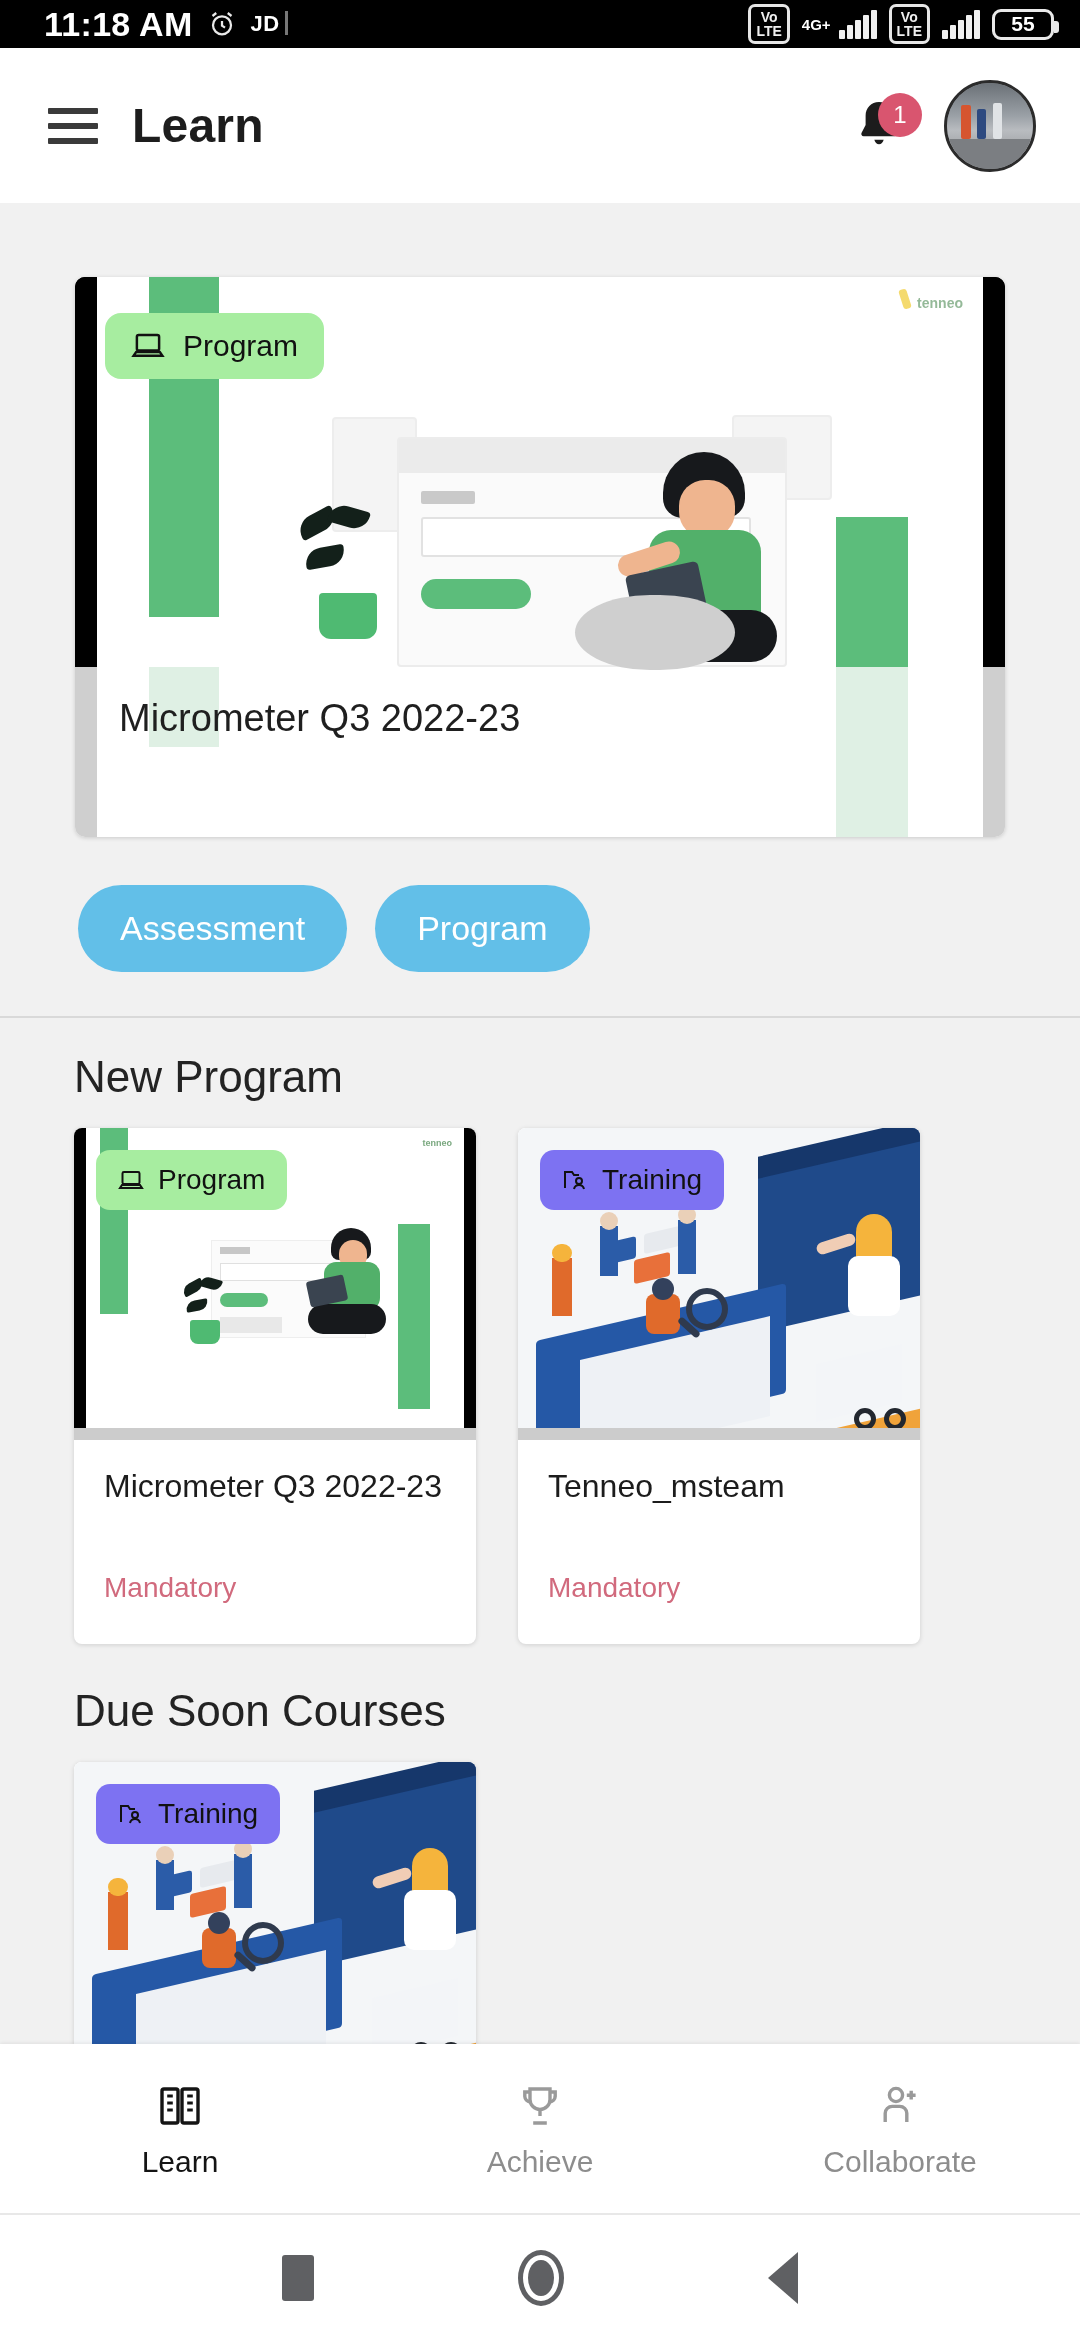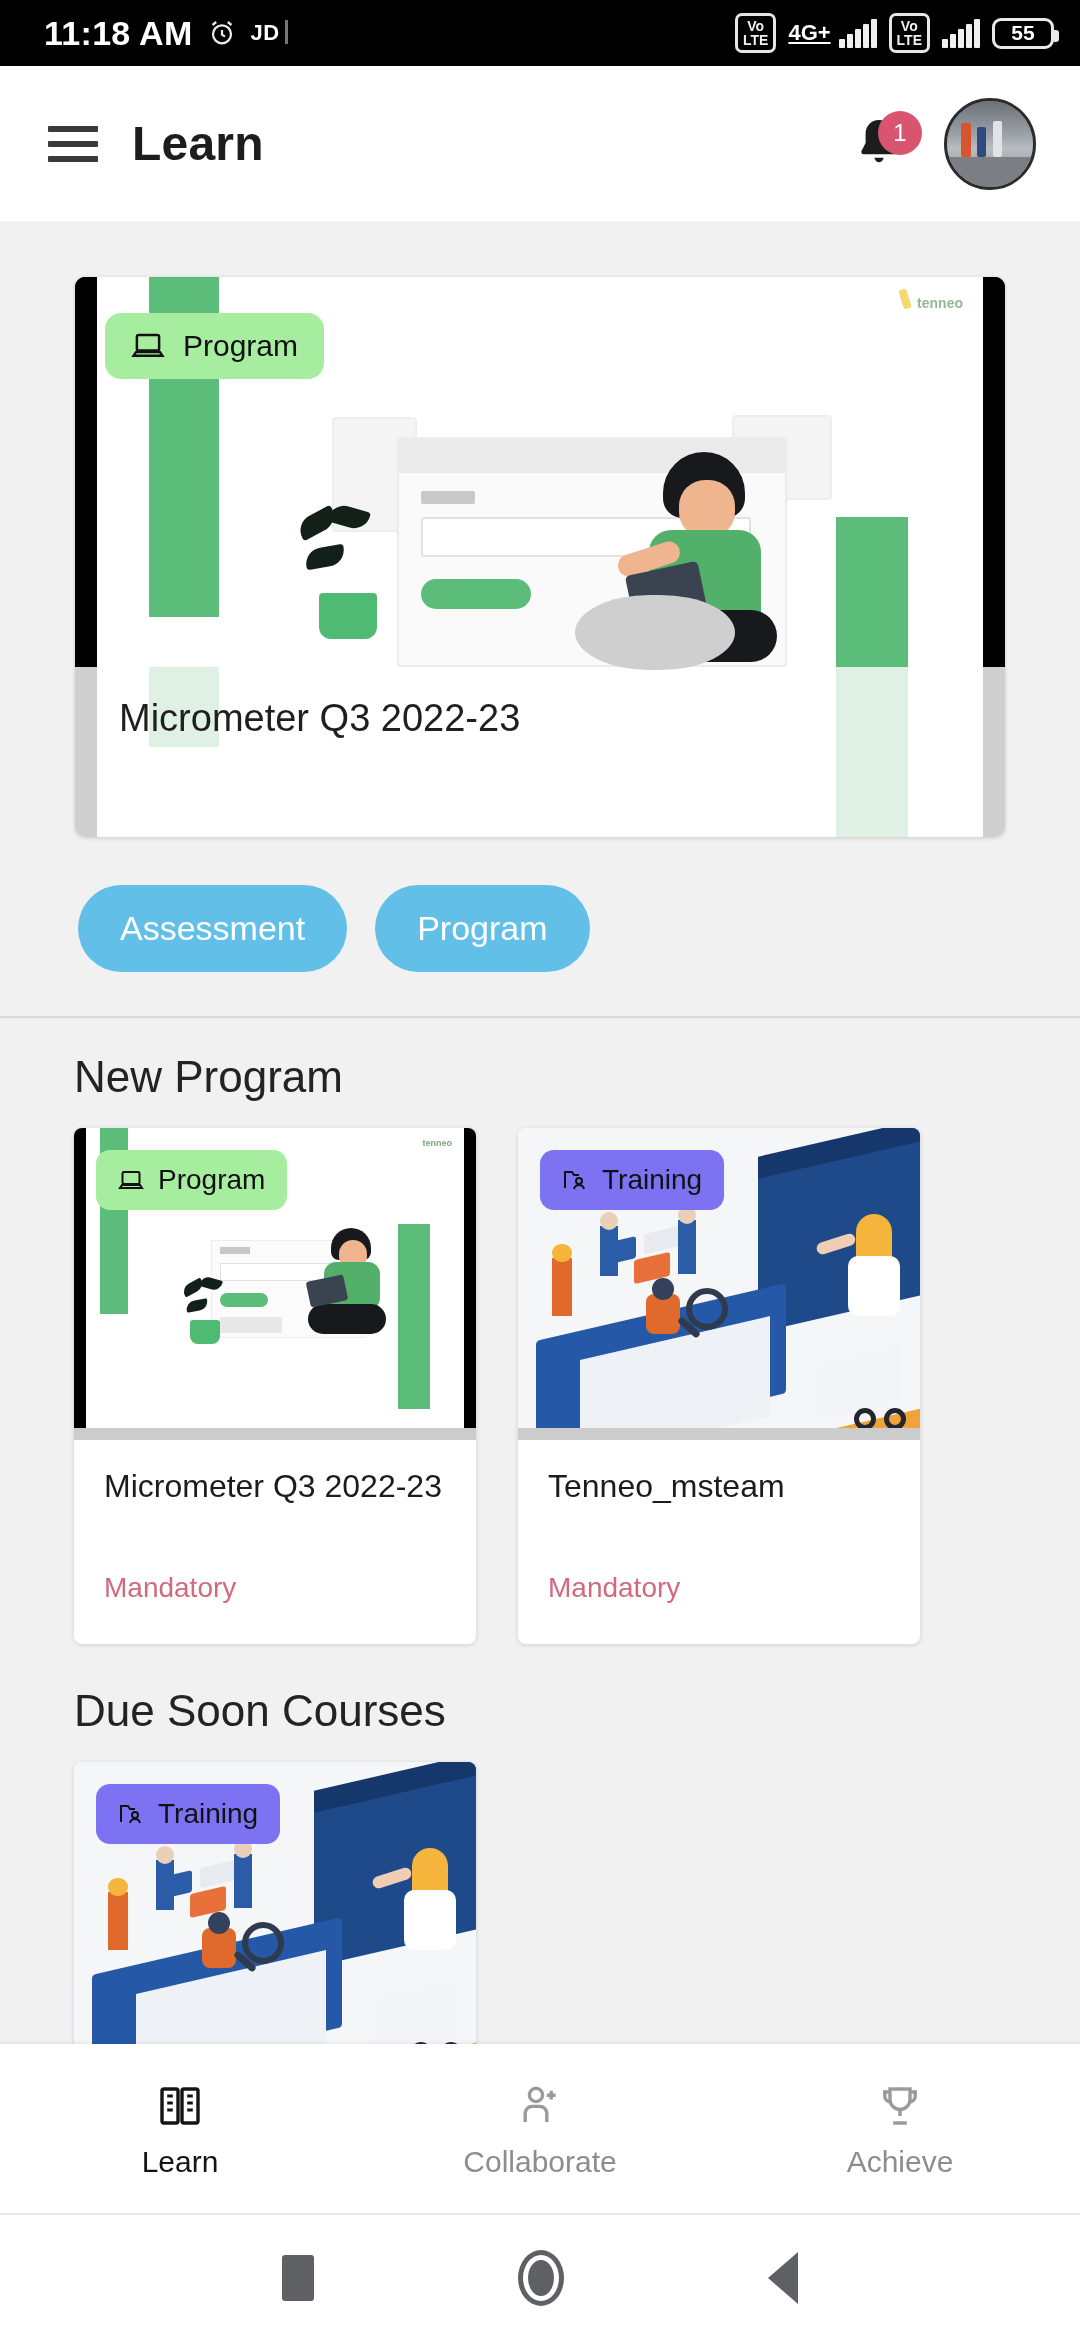--- a/index.html
+++ b/index.html
@@ -6,34 +6,34 @@
   html, body {
     width: 1080px; height: 2340px;
     background: #f1f1f1;
     font-family: "Liberation Sans", sans-serif;
     overflow: hidden;
   }
   .phone { position: relative; width: 1080px; height: 2340px; background:#f1f1f1; }
 
   
   .statusbar {
-    height: 66px; background: #000; color: #fff;
+    height: 48px; background: #000; color: #fff;
     display: flex; align-items: center; justify-content: space-between;
     padding: 0 26px 0 44px;
   }
   .sb-left { display: flex; align-items: center; gap: 14px; }
   .sb-time { font-size: 34px; font-weight: 700; letter-spacing: .3px; }
   .sb-right { display: flex; align-items: center; gap: 12px; }
   .volte {
     border: 3px solid #e6e6e6; border-radius: 7px;
     font-size: 14px; line-height: 14px; font-weight: 700;
     padding: 3px 5px; text-align: center; color: #efefef;
   }
   .volte span { display:block; }
-  .net-label { font-size: 22px; font-weight: 700; margin-right: -4px; text-decoration: underline; }
+  .net-label { font-size: 15px; font-weight: 700; margin-right: -4px; }
   .bars { display: flex; align-items: flex-end; gap: 2px; height: 30px; }
   .bars i { display:block; width: 6px; background: #f0f0f0; border-radius: 1px; }
   .bars i:nth-child(1){height:9px}.bars i:nth-child(2){height:14px}
   .bars i:nth-child(3){height:19px}.bars i:nth-child(4){height:24px}
   .bars i:nth-child(5){height:29px}
   .batt {
     width: 62px; height: 31px; border: 3px solid #e9e9e9; border-radius: 9px;
     position: relative; display:flex; align-items:center; justify-content:center;
     font-size: 21px; font-weight: 700; color:#fff;
   }
@@ -505,37 +505,37 @@
           <rect x="3" y="3.5" width="8" height="17" rx="1"></rect>
             <rect x="13" y="3.5" width="8" height="17" rx="1"></rect>
           <path d="M5.6 7h2.8M5.6 10.5h2.8M5.6 14h2.8M15.6 7h2.8M15.6 10.5h2.8M15.6 14h2.8" stroke-width="1.5"></path>
         </svg>
       </div>
       <div class="nav-label">Learn</div>
     </div>
     <div class="nav-item">
       <div class="nav-ico">
         <svg width="48" height="48" viewBox="0 0 24 24" fill="none" stroke="#9a9a9a" stroke-width="1.7">
+          <path d="M7 3.5h10v5.2a5 5 0 0 1-10 0z"></path>
+            <path d="M7 5H4.4v2.2A3 3 0 0 0 7 10M17 5h2.6v2.2A3 3 0 0 1 17 10"></path>
+          <path d="M12 13.8V17M8.6 20.5h6.8"></path>
+        </svg>
+      </div>
+      <div class="nav-label">Achieve</div>
+    </div>
+    <div class="nav-item">
+      <div class="nav-ico">
+        <svg width="48" height="48" viewBox="0 0 24 24" fill="none" stroke="#9a9a9a" stroke-width="1.7">
           <circle cx="10" cy="6.5" r="3.3"></circle>
             <path d="M4.6 20v-4.4c0-1.9 1.6-3.4 3.5-3.4h3.8c1.9 0 3.5 1.5 3.5 3.4V20"></path>
           <path d="M17.6 4.4v4.4M15.4 6.6h4.4" stroke-width="1.7"></path>
         </svg>
       </div>
       <div class="nav-label">Collaborate</div>
     </div>
-    <div class="nav-item">
-      <div class="nav-ico">
-        <svg width="48" height="48" viewBox="0 0 24 24" fill="none" stroke="#9a9a9a" stroke-width="1.7">
-          <path d="M7 3.5h10v5.2a5 5 0 0 1-10 0z"></path>
-            <path d="M7 5H4.4v2.2A3 3 0 0 0 7 10M17 5h2.6v2.2A3 3 0 0 1 17 10"></path>
-          <path d="M12 13.8V17M8.6 20.5h6.8"></path>
-        </svg>
-      </div>
-      <div class="nav-label">Achieve</div>
-    </div>
   </div>
 
   <div class="androidnav">
     <div class="an-sq"></div>
     <div class="an-home">
         <i></i>
       </div>
     <div class="an-back"></div>
   </div>
 

